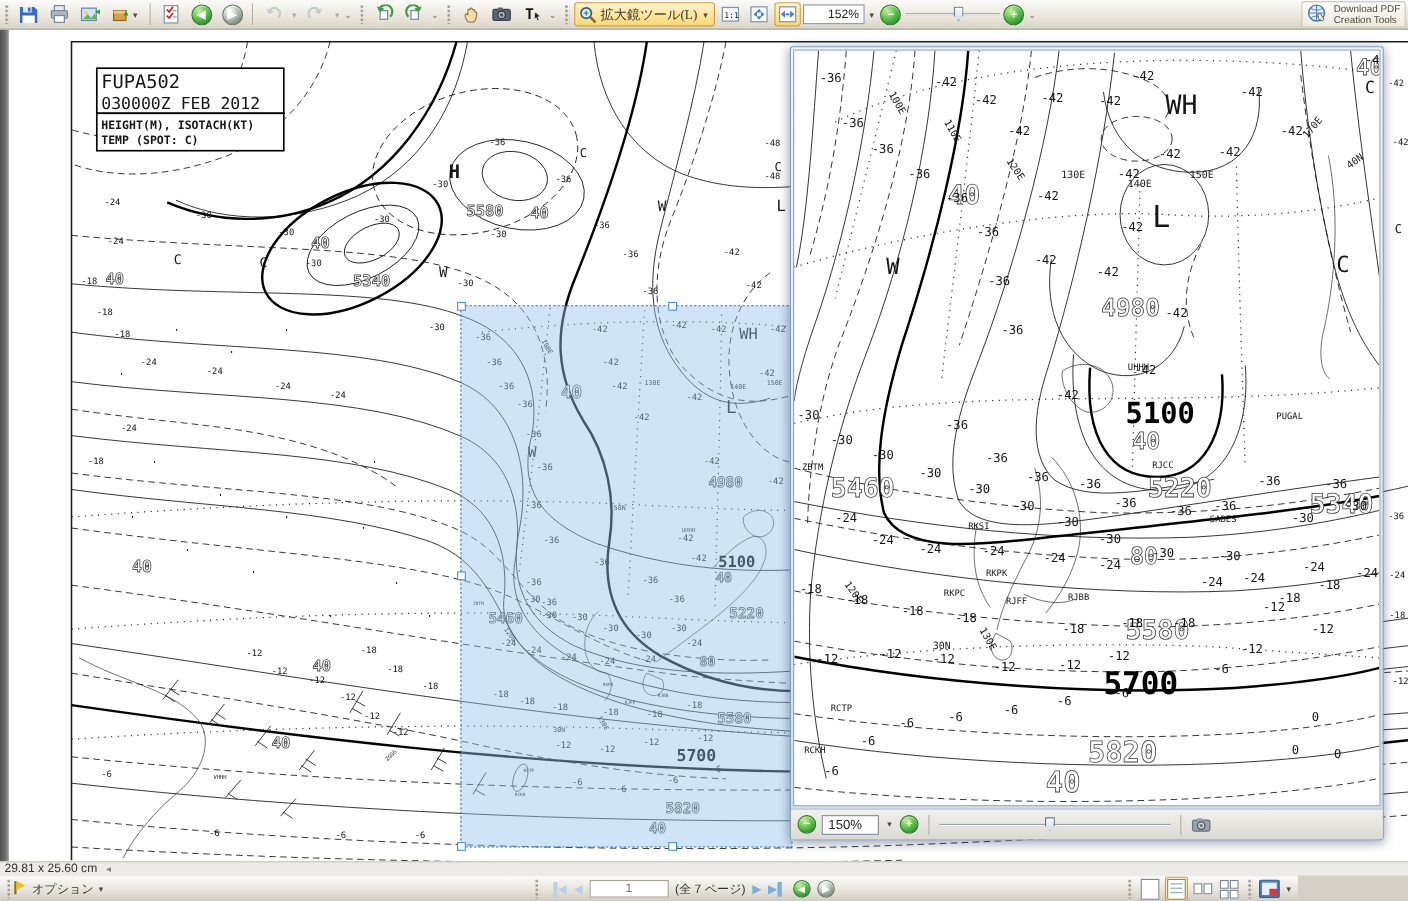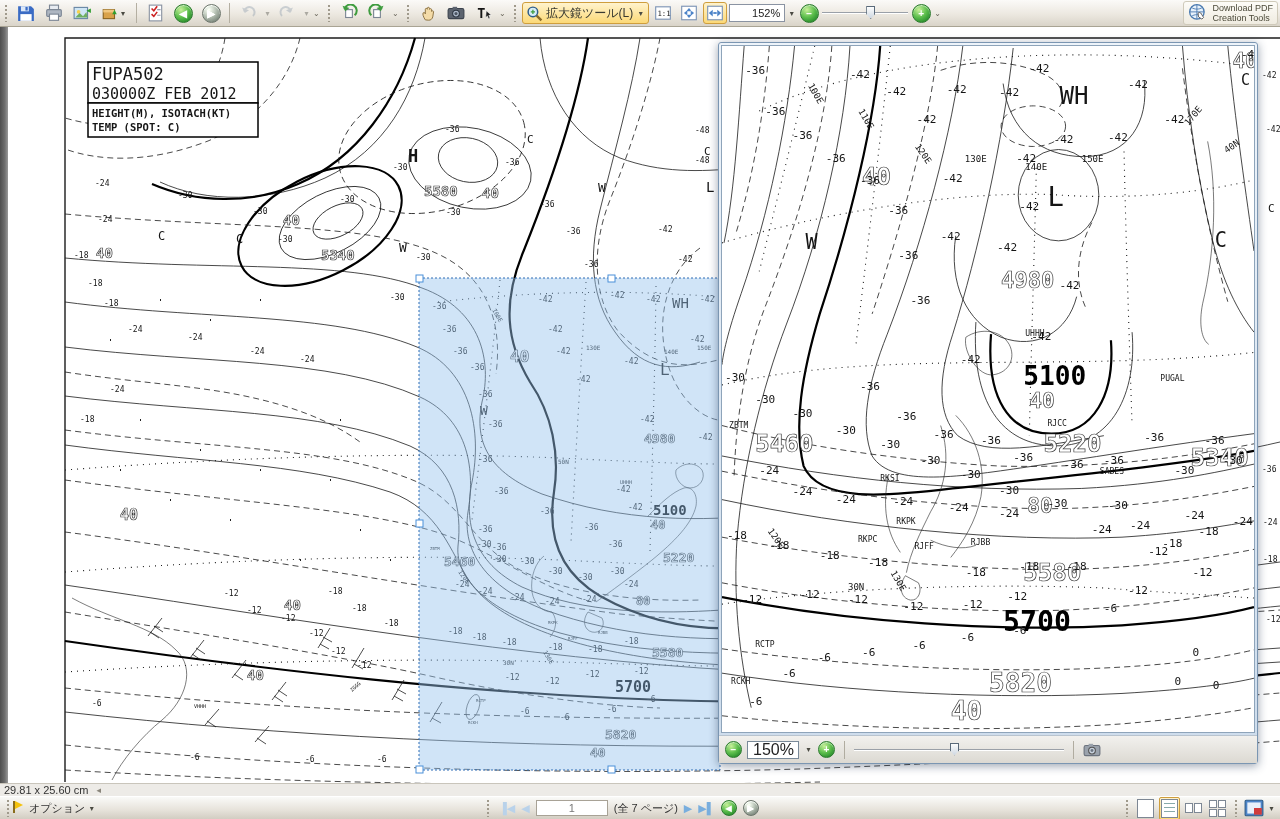--- a/index.html
+++ b/index.html
@@ -28,21 +28,21 @@
     display:flex; align-items:center; justify-content:center; }
   .sqbtn.sel { background:linear-gradient(#fff3cd,#fcd977); border:1px solid #cf9e3d; }
   #zoom-box { width:56px; height:18px; background:#fff; border:1px solid #8a93a2; font-size:11px;
     color:#222; display:flex; align-items:center; justify-content:flex-end; padding:0 4px; }
   .slider { position:relative; width:86px; height:18px; }
   .slider .groove { position:absolute; left:0; right:0; top:8px; height:2px; background:#9aa0a8;
     border-bottom:1px solid #fff; }
   .thumb { position:absolute; top:2px; width:9px; height:13px;
     background:linear-gradient(#fdfefe,#cfd8e2); border:1px solid #5a6a7a;
     clip-path:polygon(0 0,100% 0,100% 62%,50% 100%,0 62%); }
-  #magtool-label { font-size:12px; color:#3a3a30; white-space:nowrap; }
+  #magtool-label { font-size:12px; color:#3a3a30; white-space:nowrap;font-family:Liberation Serif, serif; }
   #download-btn { margin-left:auto; display:flex; align-items:center; gap:4px; padding:1px 4px;
     border:1px solid #cfcaba; border-radius:3px; background:linear-gradient(#fdfcf8,#efebe0); }
   #download-btn .txt { font-size:9px; font-weight:normal; color:#4c4a3a; line-height:1.15; }
 
   
   #docarea { position:absolute; left:0; top:27px; width:1280px; height:756px; background:#fff; z-index:1; }
   #leftedge { position:absolute; left:0; top:27px; width:8px; height:756px; z-index:2;
     background:linear-gradient(90deg,#4e4e4e,#6e6e6e 60%,#9a9a9a); }
   svg text { font-family:"DejaVu Sans Mono","Liberation Mono",monospace; fill:#151515; }
   .ct { fill:none; stroke:#1c1c1c; stroke-width:0.8; }
@@ -62,28 +62,28 @@
     box-shadow:0 2px 10px rgba(30,50,80,.45); display:flex; flex-direction:column; }
   #mag-titlebar { height:17px; display:flex; align-items:center; padding:0 5px;
     background:linear-gradient(#e9f1f9,#cfdded); border-bottom:1px solid #b4c6d8;
     font-size:11px; color:#3a3f46; }
   #mag-close { margin-left:auto; width:14px; height:13px; border:1px solid #93a5b8; border-radius:2px;
     background:linear-gradient(#fefefe,#dde6ef); font-size:9px; line-height:11px; text-align:center; color:#555; }
   #mag-content { flex:1; margin:2px; background:#fff; border:1px solid #8ea4ba; overflow:hidden; position:relative; }
   #mag-footer { height:28px; display:flex; align-items:center; gap:5px; padding:0 6px;
     background:linear-gradient(#f2f1ee,#dcd9d2); border-top:1px solid #b9c4cf; }
   #mag-zoom-box { width:52px; height:18px; background:#fff; border:1px solid #7a8a99;
-    font-size:16px; display:flex; align-items:center; padding:0 5px; color:#222; }
+    font-size:12px; display:flex; align-items:center; padding:0 5px; color:#222; }
   .vsep { width:1px; height:18px; background:#b0aca0; margin:0 4px; }
 
   
   #sizebar { position:absolute; left:0; top:783px; width:1280px; height:13px; z-index:20;
     background:#edebe7; border-top:1px solid #c9c5bb; font-size:11px; color:#333;
     display:flex; align-items:center; padding:0 4px; gap:8px; }
-  #statusbar { position:absolute; left:0; top:796px; width:1280px; height:23px; z-index:20;
+  #statusbar { position:absolute; left:0; top:796px; width:1180px; height:23px; z-index:20;
     background:linear-gradient(#fafaf8,#e6e2da 60%,#d2cdc2); border-top:1px solid #fff;
     display:flex; align-items:center; font-size:11px; color:#333; padding:0 4px; }
   .navtri { color:#79aede; font-size:11px; }
   .navtri.dim2 { color:#b9d2ea; }
   #page-input { width:72px; height:16px; background:#fff; border:1px solid #a8a296;
     display:flex; align-items:center; justify-content:center; color:#777; font-size:11px; }
   #status-center { position:absolute; left:484px; display:flex; align-items:center; gap:6px; }
   #status-right { position:absolute; right:4px; display:flex; align-items:center; gap:3px; }
   .pgico { width:17px; height:19px; border:1px solid #7d8794; background:#fff; position:relative; }
   .pgico.lines::before { content:""; position:absolute; left:2px; right:2px; top:3px; height:1px;

